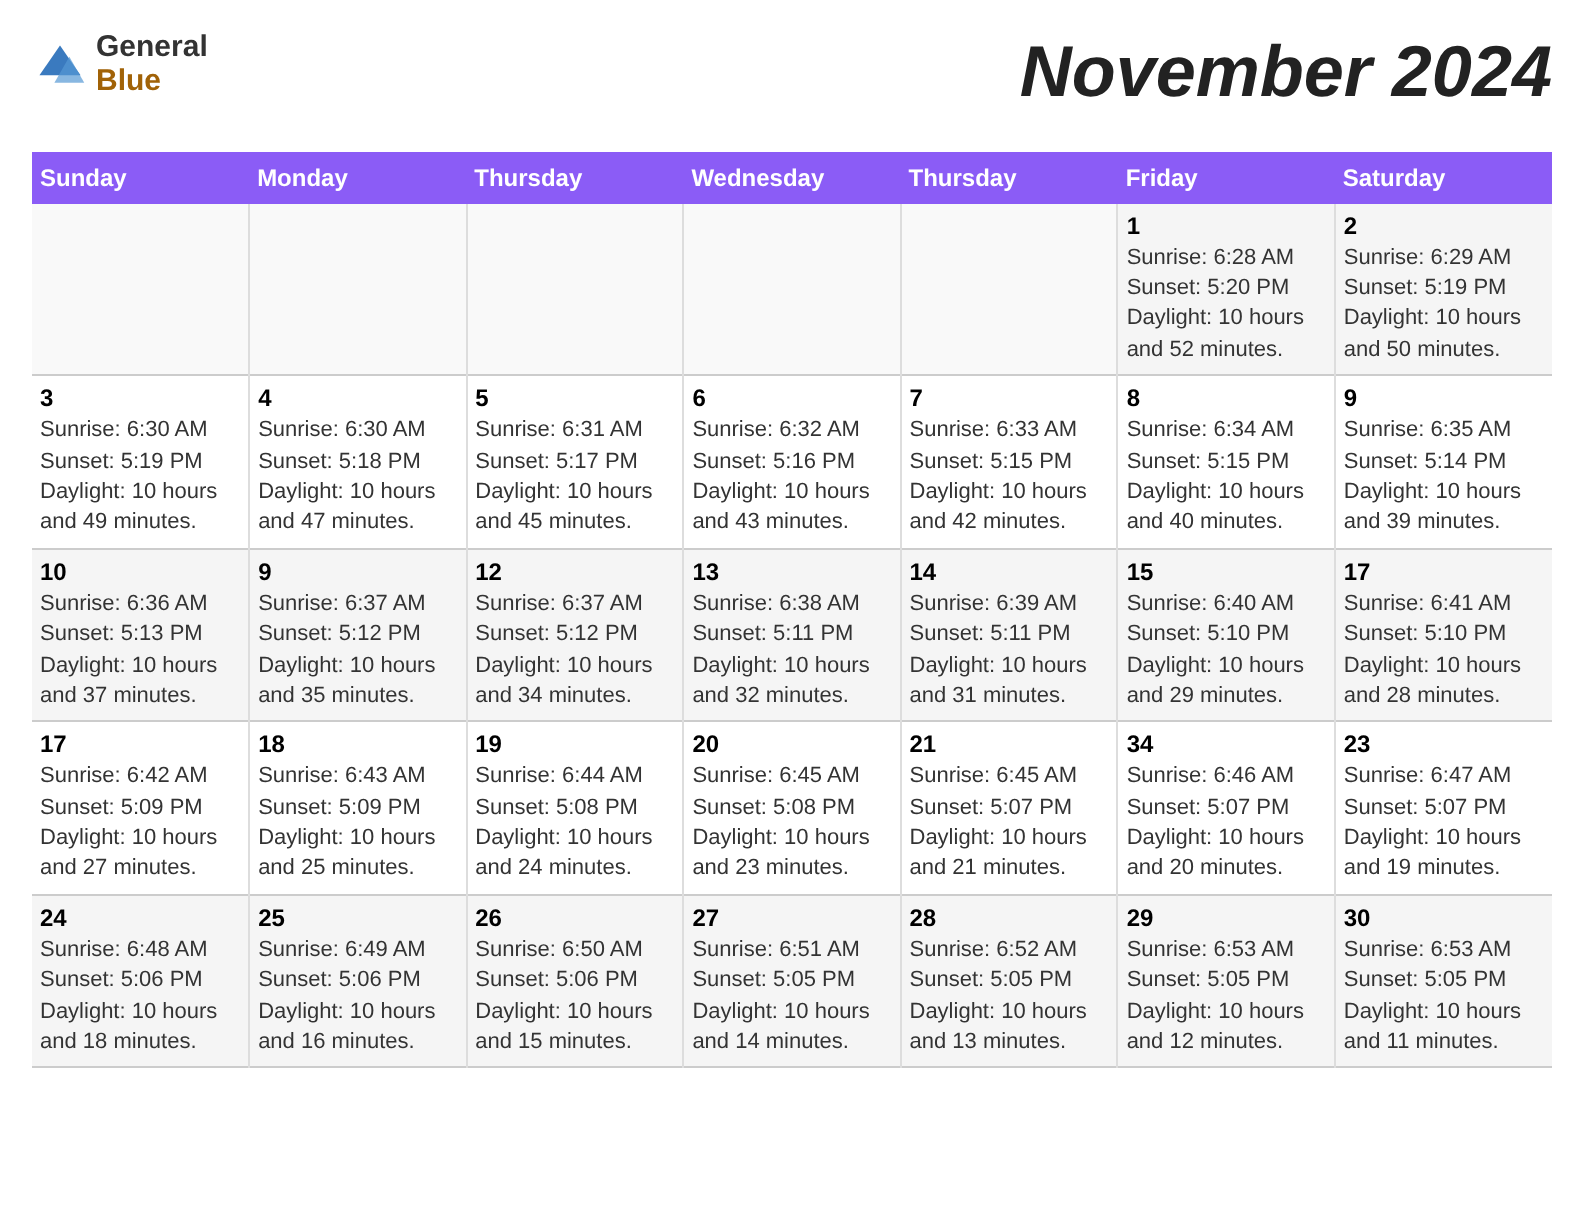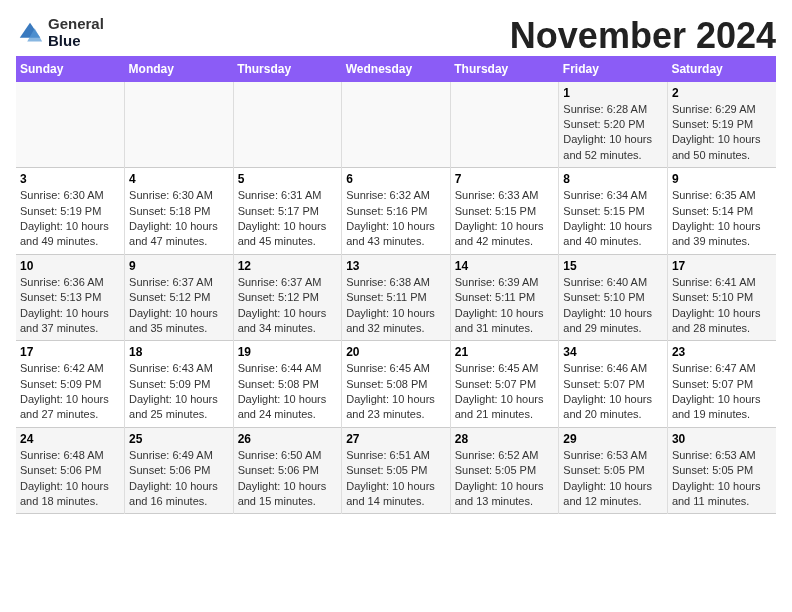--- a/index.html
+++ b/index.html
@@ -7,48 +7,49 @@
       font-family: Arial, sans-serif;
       background: #fff;
       width: 792px;
       min-height: 612px;
       padding: 16px;
     }
     .header-area {
       display: flex;
       align-items: flex-start;
       justify-content: space-between;
-      margin-bottom: 0;
+      margin-bottom: 20px;
     }
     .logo {
       display: flex;
       align-items: center;
       gap: 4px;
     }
     .logo-text {
       display: flex;
       flex-direction: column;
       line-height: 1.1;
     }
     .logo-general {
       font-size: 15px;
       font-weight: bold;
       color: #333;
     }
     .logo-blue {
       font-size: 15px;
       font-weight: bold;
-      color: #0f172a;
+      color: #a16207;
     }
     .logo-icon {
       width: 28px;
       height: 28px;
     }
     .title-area {
       text-align: right;
+      font-style: italic;
     }
     .month-title {
       font-size: 36px;
       font-weight: bold;
       color: #222;
       line-height: 1.1;
     }
     .location-title {
       font-size: 16px;
       color: #444;

